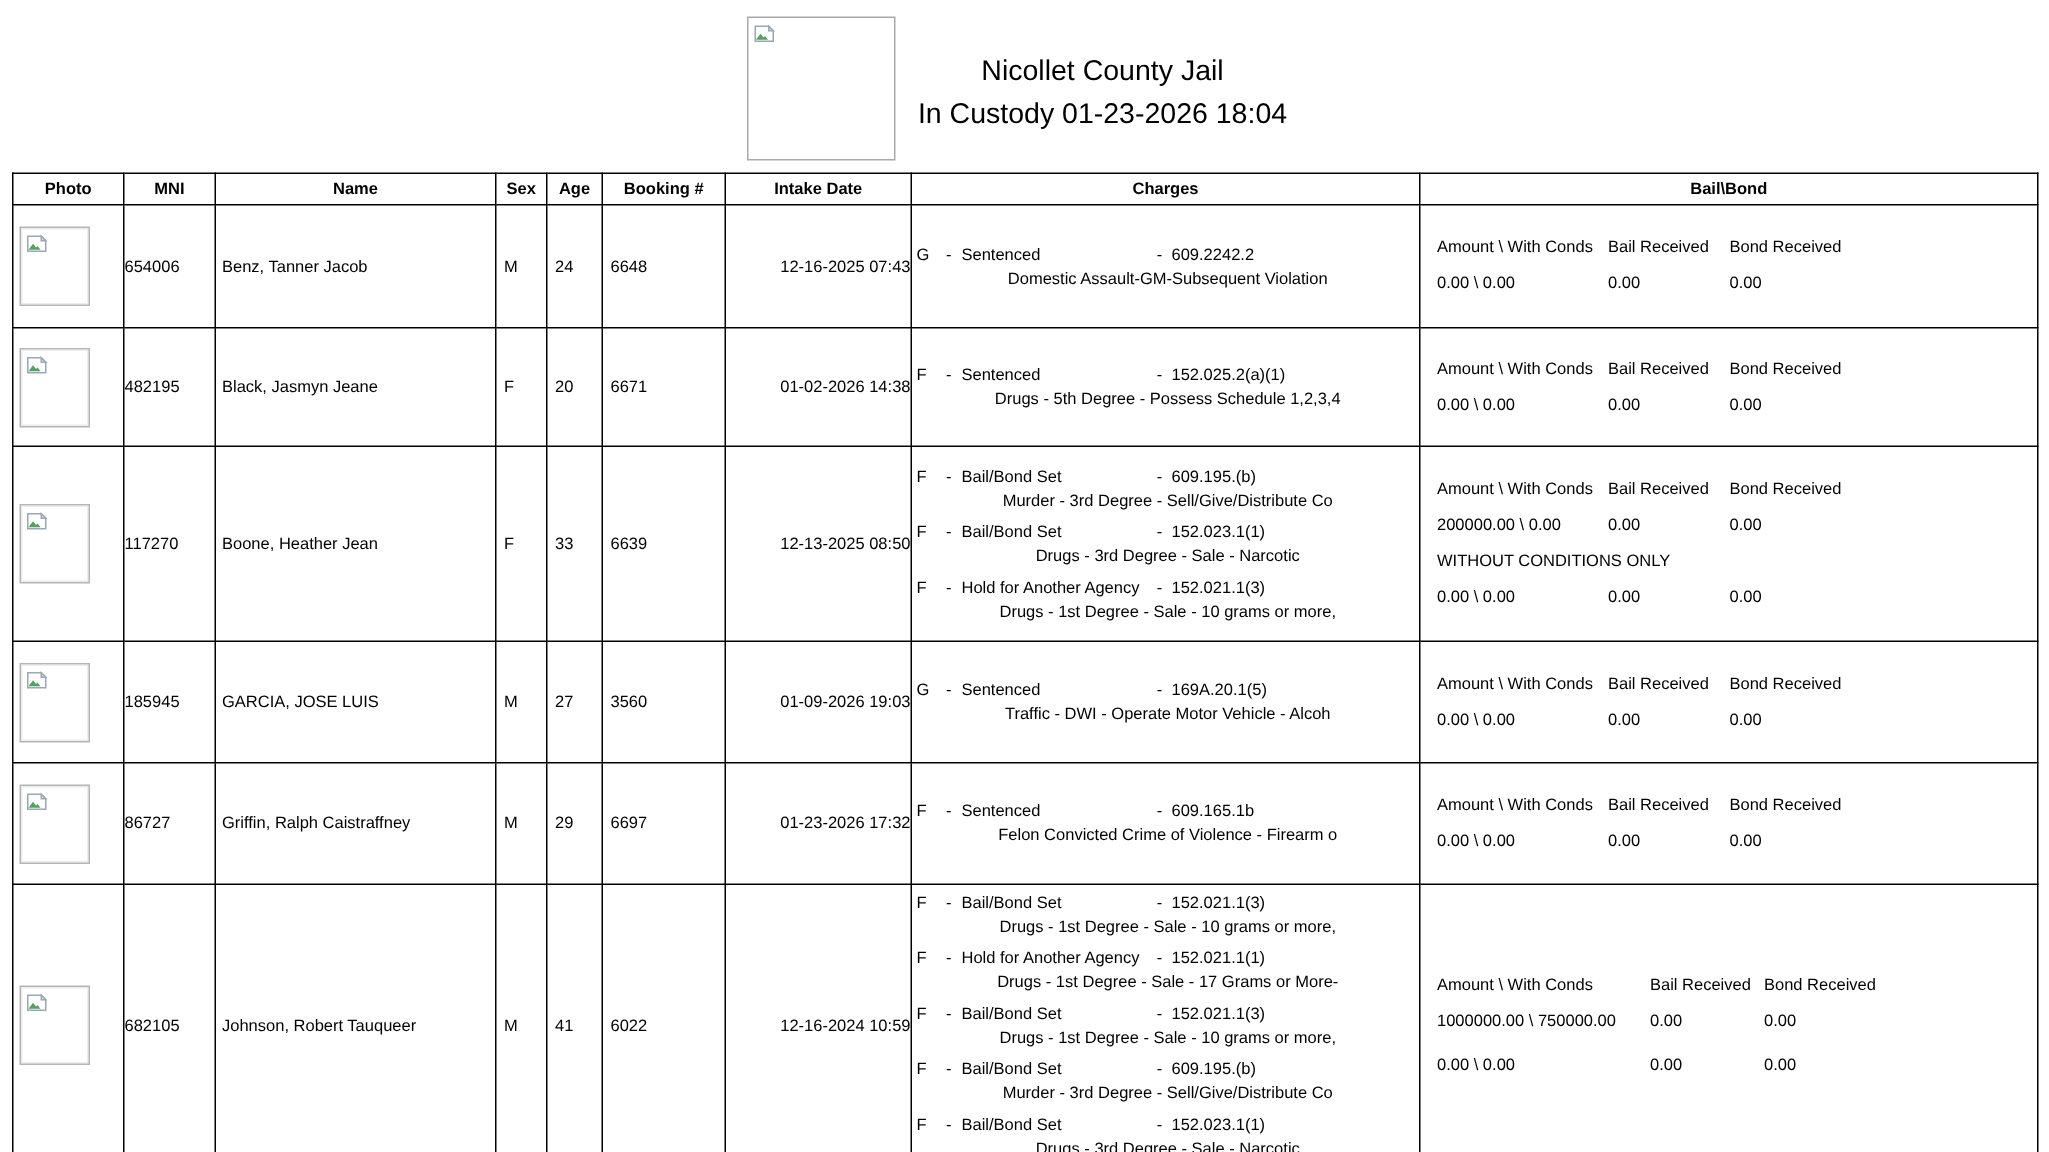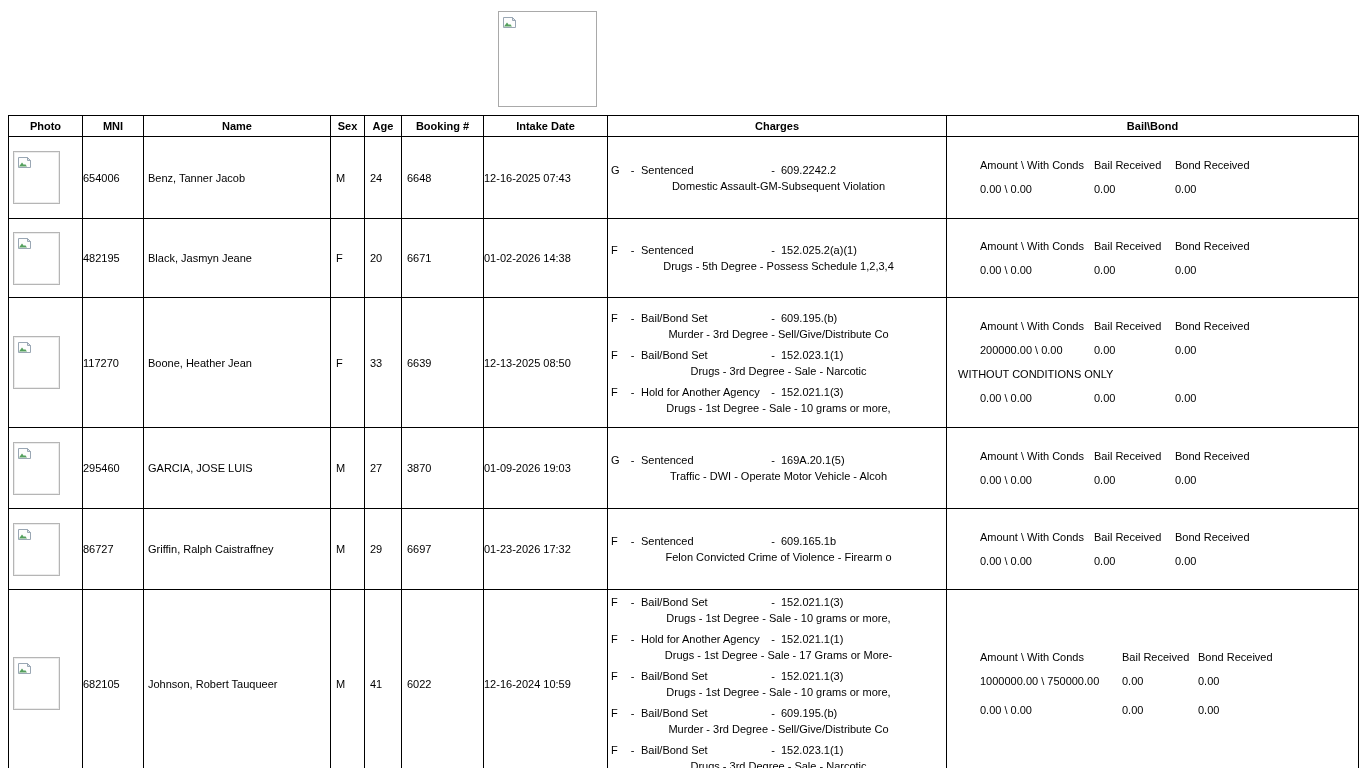--- a/index.html
+++ b/index.html
@@ -30,50 +30,54 @@
   td.c-photo { vertical-align:middle; }
   .photo-box {
     width:47px; height:53px; margin-left:4px; position:relative;
     border:1px solid #b5b5b5; box-shadow: inset 0 0 0 1px #ececec;
     background:#fff;
   }
   .photo-box svg { position:absolute; left:3px; top:3px; }
   .c-mni   { text-align:left; }
   .c-name  { padding-left:4px; }
   .c-sex, .c-age, .c-booking { padding-left:5px; }
-  .c-intake{ text-align:left; }
+  .c-intake{ text-align:right; }
   .c-charges { padding-left:3px; }
   .charge { margin-bottom:5px; }
   .charge:last-child { margin-bottom:0; }
   .charge-l1 { display:flex; line-height:16px; white-space:nowrap; }
   .charge-l1 .g  { width:13px; }
   .charge-l1 .d1 { width:17px; text-align:center; }
   .charge-l1 .st { width:124px; }
   .charge-l1 .d2 { width:16px; text-align:center; }
   .charge-l2 { line-height:16px; white-space:nowrap;text-align:center; }
   .c-bail { padding-left:11px; }
   .bail-line { display:flex; line-height:17px; margin-bottom:7px; white-space:nowrap; }
   .bail-line:last-child { margin-bottom:0; }
-  .bail-line .b1 { width:114px;margin-left:22px; }
+  .bail-line .b1 { width:114px; }
   .bail-line .b2 { width:81px; }
   tr.wide-bail .bail-line .b1 { width:142px; }
   tr.wide-bail .bail-line .b2 { width:76px; }
   .bail-note { line-height:17px; margin-bottom:7px; white-space:nowrap; }
   .gap { margin-top:12px; }
 </style>
 </head>
 <body>
 
 <div class="report-header">
   <div class="img-box">
     <svg width="16" height="16" viewBox="0 0 16 16">
       <path d="M1.5 2.5 h9 l3 3 v7 h-12 z" fill="#fdfdfd" stroke="#9aa7b4" stroke-width="1"></path>
       <path d="M10.5 2.5 v3 h3 z" fill="#dfe6ec" stroke="#9aa7b4" stroke-width="1"></path>
       <path d="M2 11.5 L5 7.5 L7 10 L8 9 L10 11.5 Z" fill="#55a05e"></path>
     </svg>
+  </div>
+  <div class="title-block">
+    <div>Nicollet County Jail</div>
+    <div>In Custody 01-23-2026 18:04</div>
   </div>
 </div>
 
 <table class="roster">
   <colgroup>
     <col style="width:74px">
       <col style="width:61px">
       <col style="width:187px">
     <col style="width:34px">
       <col style="width:37px">
@@ -251,25 +255,25 @@
   <tr style="height: 81px;">
     <td class="c-photo">
       <div class="photo-box">
         <svg width="16" height="16" viewBox="0 0 16 16">
           <path d="M1.5 2.5 h9 l3 3 v7 h-12 z" fill="#fdfdfd" stroke="#9aa7b4" stroke-width="1"></path>
           <path d="M10.5 2.5 v3 h3 z" fill="#dfe6ec" stroke="#9aa7b4" stroke-width="1"></path>
           <path d="M2 11.5 L5 7.5 L7 10 L8 9 L10 11.5 Z" fill="#55a05e"></path>
         </svg>
       </div>
     </td>
-    <td class="c-mni">295460</td>
+    <td class="c-mni">185945</td>
     <td class="c-name">GARCIA, JOSE LUIS</td>
     <td class="c-sex">M</td>
     <td class="c-age">27</td>
-    <td class="c-booking">3870</td>
+    <td class="c-booking">3560</td>
     <td class="c-intake">01-09-2026 19:03</td>
     <td class="c-charges">
           <div class="charge">
             <div class="charge-l1">
               <span class="g">G</span>
               <span class="d1">-</span>
               <span class="st">Sentenced</span>
               <span class="d2">-</span>
               <span class="code">169A.20.1(5)</span>
             </div>

